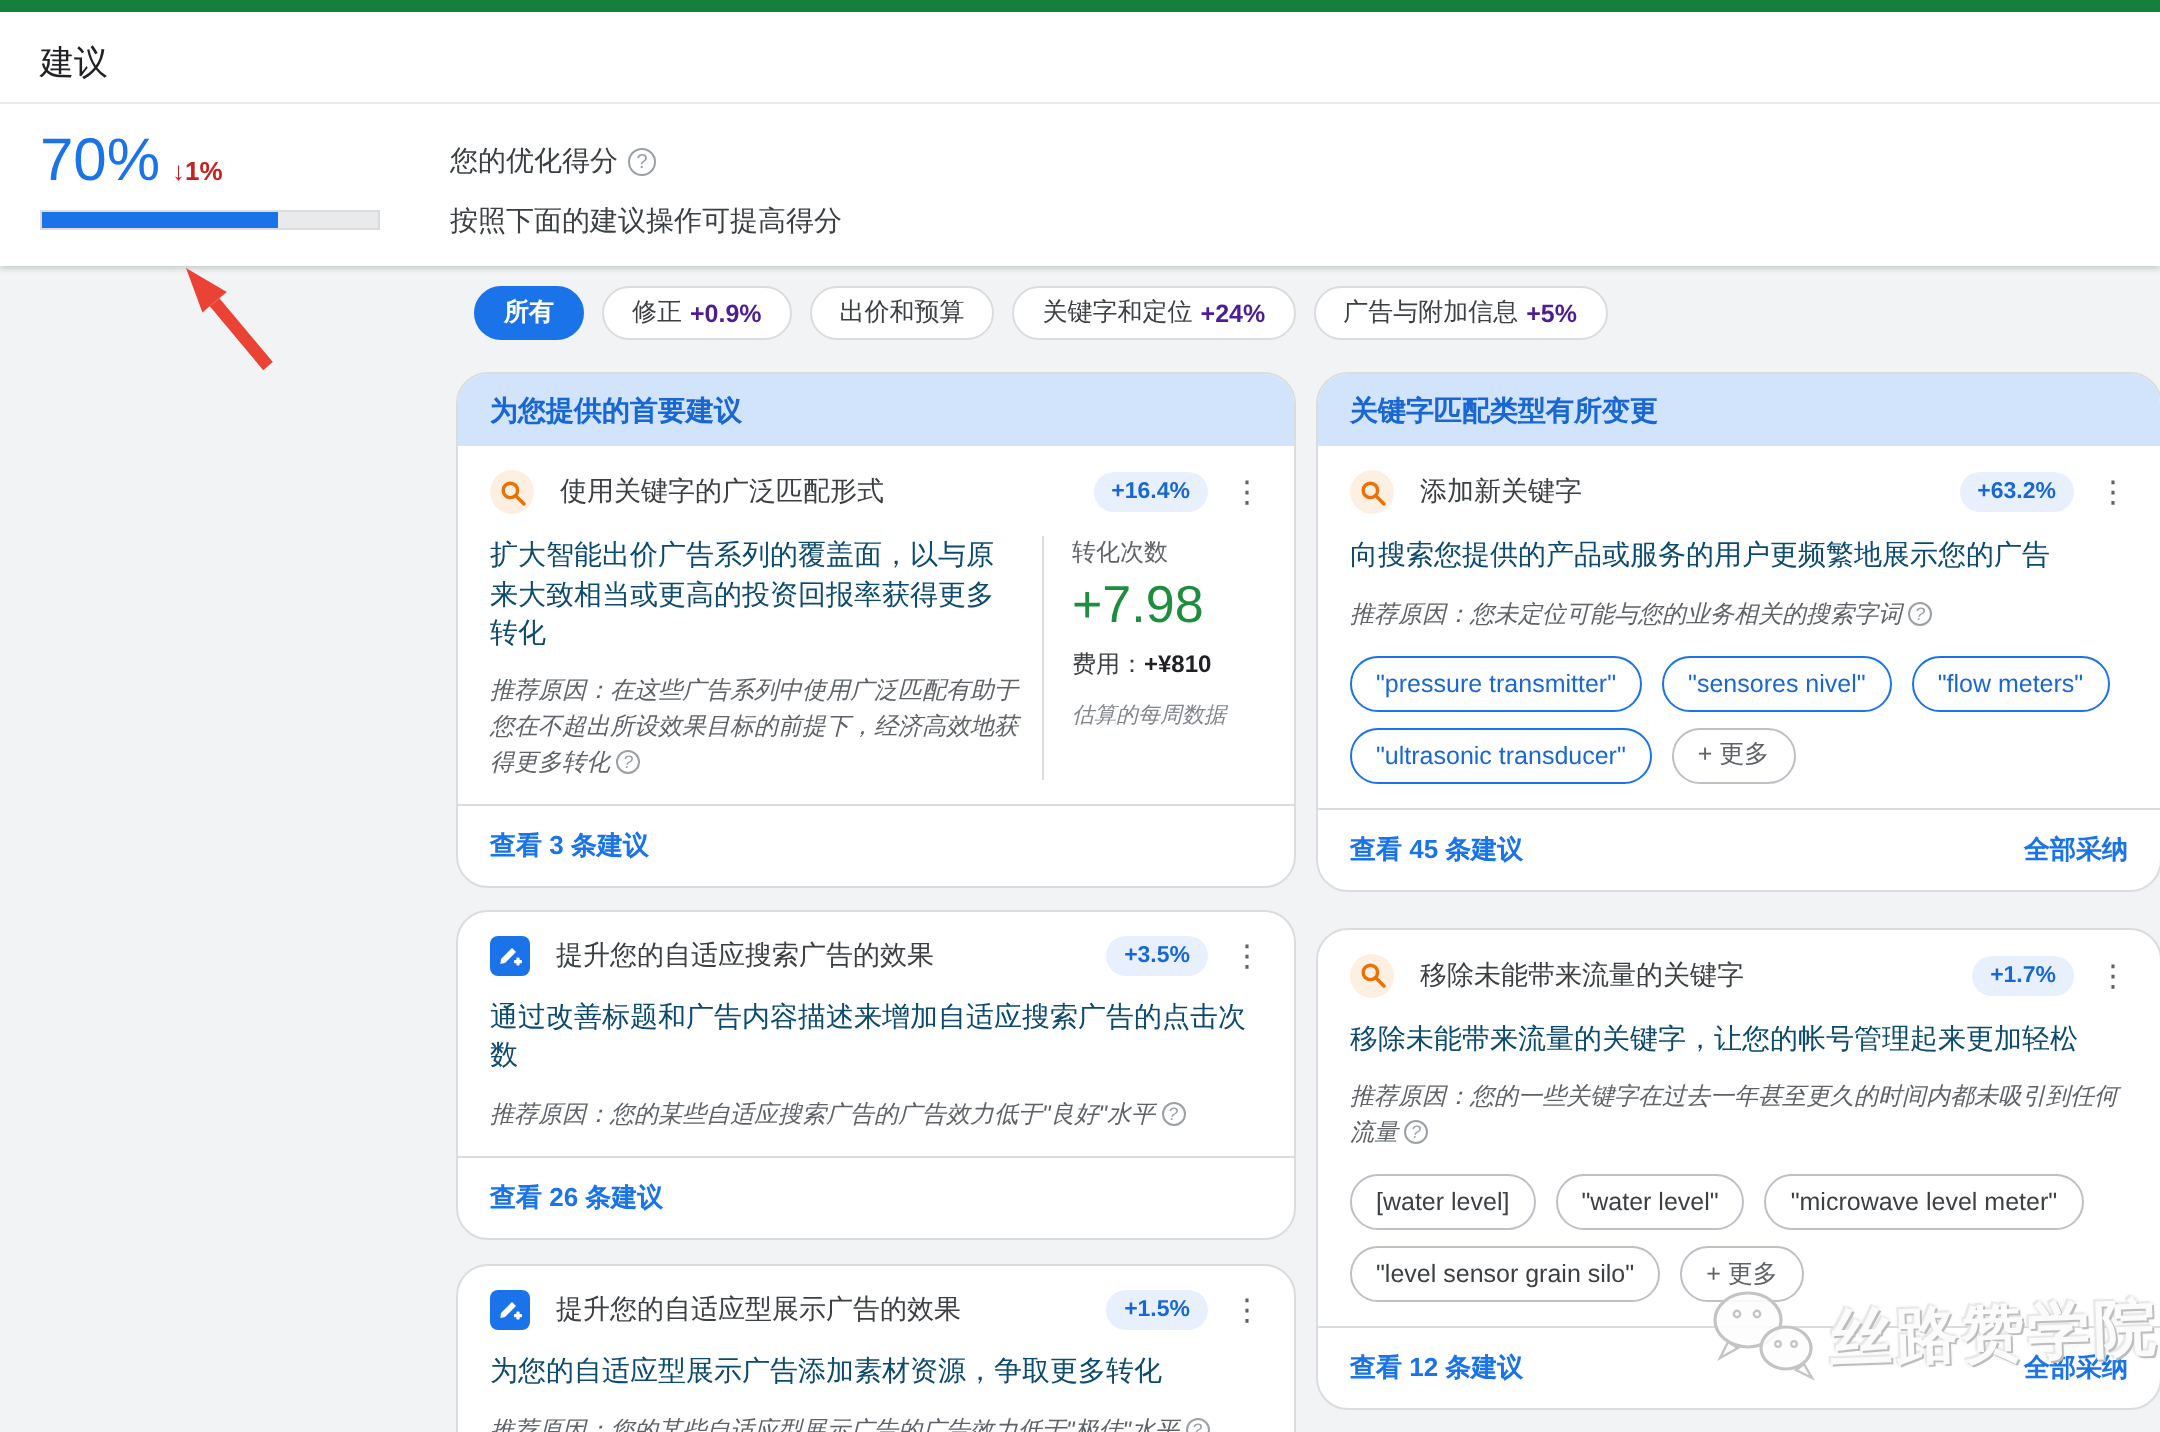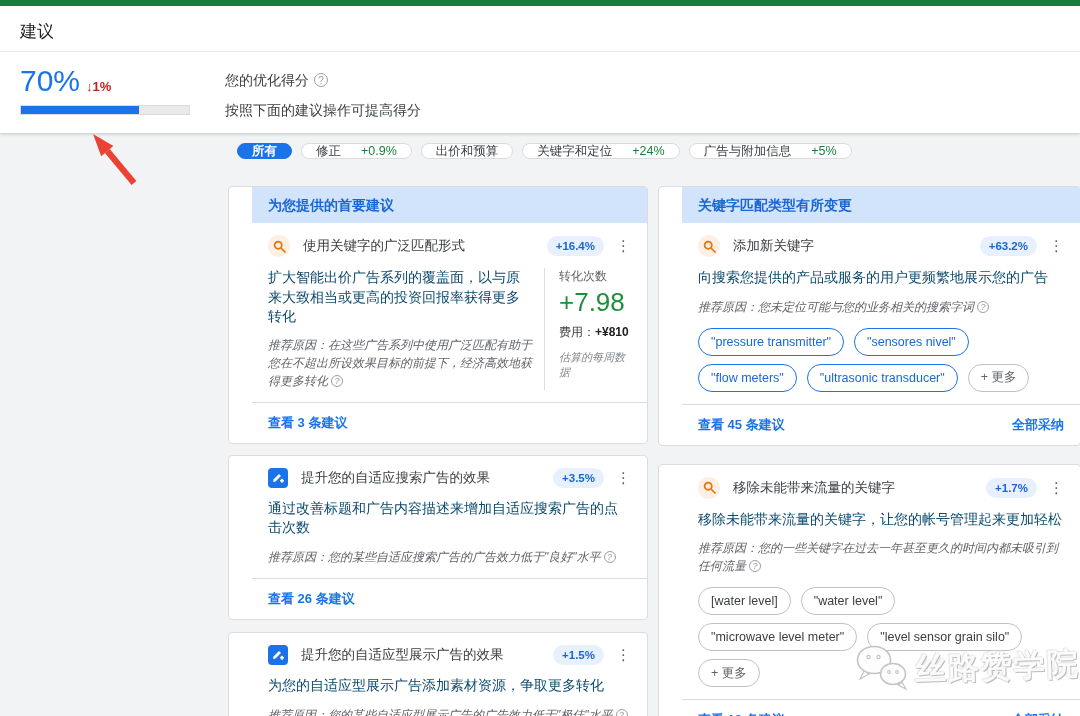--- a/index.html
+++ b/index.html
@@ -17,30 +17,30 @@
   .progress-fill { height:100%; background:#1a73e8; }
   .score-right { position:absolute; left:225px; top:50px; font-size:14px; color:#3c4043;margin-top:16px; }
   .score-right .line2 { margin-top:12px; }
   .help-icon { display:inline-block; width:14px; height:14px; border:1px solid #9aa0a6; border-radius:50%;
                font-size:10px; line-height:13px; text-align:center; color:#9aa0a6; margin-left:5px; vertical-align:1px; }
   .help-icon.small { width:12px; height:12px; font-size:9px; line-height:11px; margin-left:3px; }
 
   .arrow-annotation { position:absolute; left:85px; top:128px; z-index:5; }
 
   .filters { position:absolute; left:237px; top:143px; display:flex; gap:9px; z-index:1; }
-  .chip { display:inline-flex; align-items:center; height:16px; padding:0 14px; border-radius:14px;
+  .chip { display:inline-flex; align-items:center; height:27px; padding:0 14px; border-radius:14px;
           background:#fff; border:1px solid #dadce0; font-size:12.5px; color:#3c4043; white-space:nowrap; cursor:pointer; }
   .chip.selected { background:#1a73e8; border-color:#1a73e8; color:#fff; font-weight:bold; }
-  .chip .chip-badge { color:#15803d; margin-left:20px; }
+  .chip .chip-badge { color:#4c1d95; margin-left:4px;font-weight:bold; }
 
   .col { position:absolute; top:186px; }
   .col-left  { left:228px; width:420px; }
   .col-right { left:658px; width:423px; }
 
-  .card { background:#fff; border:1px solid #dadce0; border-radius:4px; overflow:hidden;padding-left:23px; }
+  .card { background:#fff; border:1px solid #dadce0; border-radius:16px; overflow:hidden; }
   .group-header { background:#d2e3fc; color:#1967d2; font-weight:bold; font-size:14px;
                   padding:10px 16px; height:36px; }
   .card-content { padding:12px 16px 12px 16px; }
   .title-row { display:flex; align-items:center; }
   .rec-icon { width:22px; height:22px; border-radius:50%; background:#fdefe2; flex:none;
               display:flex; align-items:center; justify-content:center; }
   .ad-icon { width:20px; height:20px; border-radius:4px; background:#1a73e8; flex:none;
              display:flex; align-items:center; justify-content:center; }
   .rec-title { font-size:13.5px; color:#3c4043; margin-left:13px; flex:1; }
   .pct-badge { background:#e8f0fe; color:#1967d2; font-weight:bold; font-size:11.5px;

